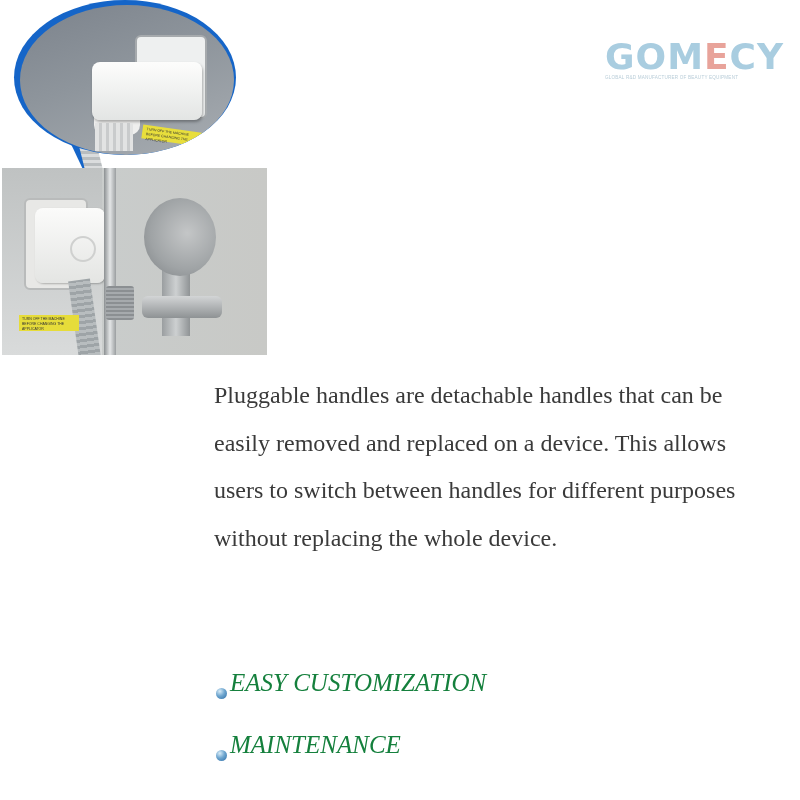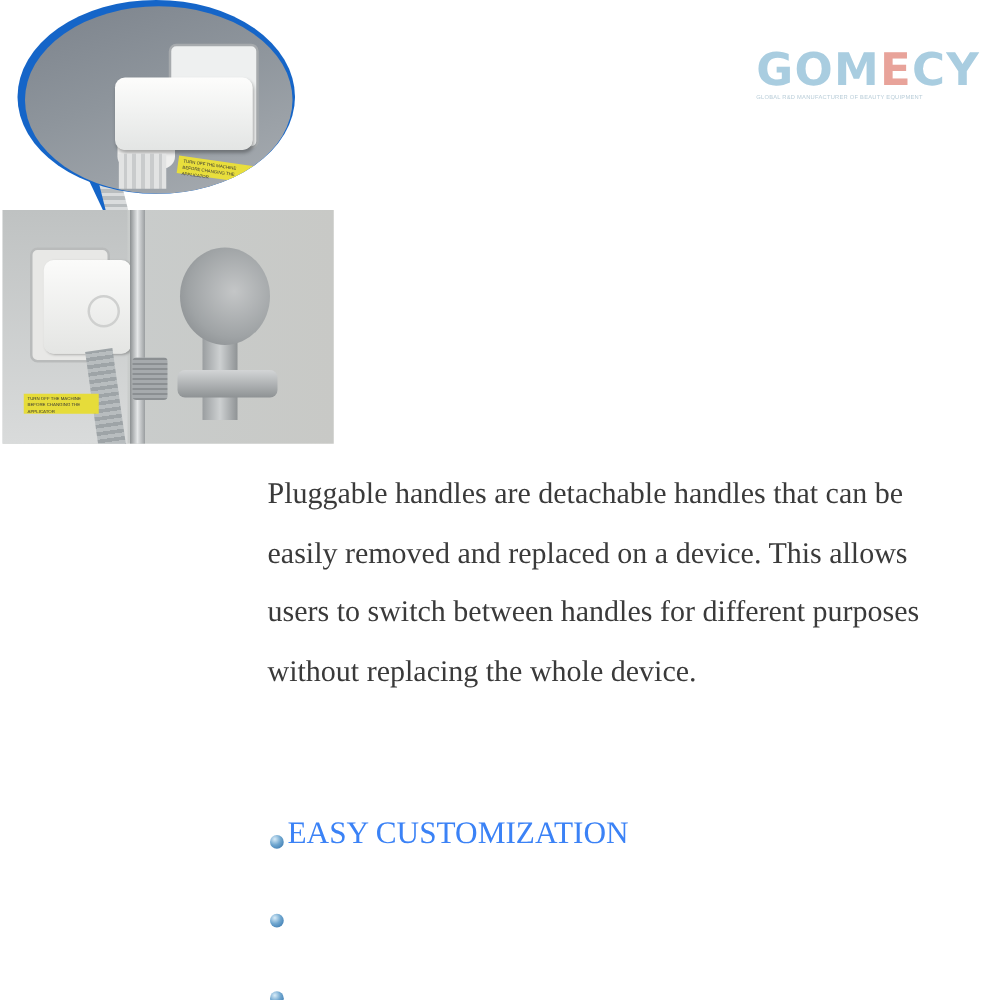--- a/index.html
+++ b/index.html
@@ -40,21 +40,21 @@
   .logo-word { font-family:"DejaVu Sans", sans-serif; font-weight:bold; font-size:36px; letter-spacing:1px; color:#a9cde0; line-height:34px; }
   .logo-word .accent { color:#e8a39a; }
   .logo-tag { font-family:"Liberation Sans", sans-serif; font-size:4.6px; color:#b9cdd8; letter-spacing:.2px; margin-top:1px; white-space:nowrap; }
 
   
   .desc { position:absolute; left:214px; top:372px; width:590px; font-size:24px; line-height:47.5px; color:#3a3a3a; }
   .desc p { margin:0; white-space:nowrap; }
 
   
   .features { position:absolute; left:216px; top:636px; list-style:none; margin:0; padding:0; }
-  .feature { height:62.5px; display:flex; align-items:center; font-size:25px; color:#3b82f6; line-height:32px; }
+  .feature { height:62.5px; display:flex; align-items:flex-end; font-size:25px; color:#15803d; line-height:32px;font-style:italic; }
   .bullet { display:inline-block; width:11px; height:11px; border-radius:50%; margin-top:13px; margin-right:3px;
     background:radial-gradient(circle at 35% 30%,#d8ecf8 0%,#6fa6cf 45%,#2d6ea8 100%); }
 </style>
 </head>
 <body>
 
 <div class="callout-tail"></div>
 <div class="callout-tail-inner"></div>
 <div class="callout">
   <div class="callout-inner">
@@ -96,17 +96,18 @@
   <p>without replacing the whole device.</p>
 </div>
 
 <ul class="features">
   <li class="feature">
     <span class="bullet"></span>
     <span>EASY CUSTOMIZATION</span>
   </li>
   <li class="feature">
     <span class="bullet"></span>
+    <span>MAINTENANCE</span>
   </li>
   <li class="feature">
     <span class="bullet"></span>
   </li>
 </ul>
 
 </body></html>

